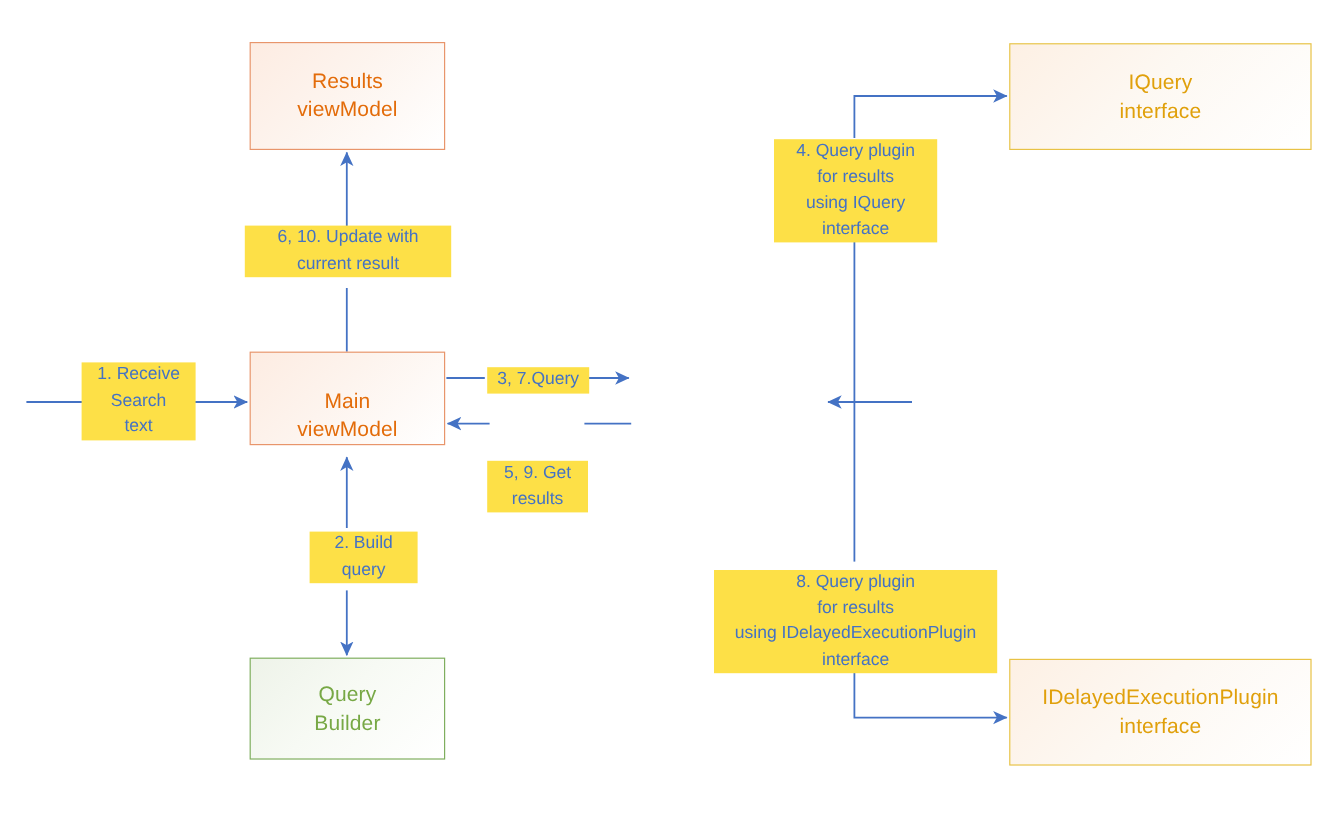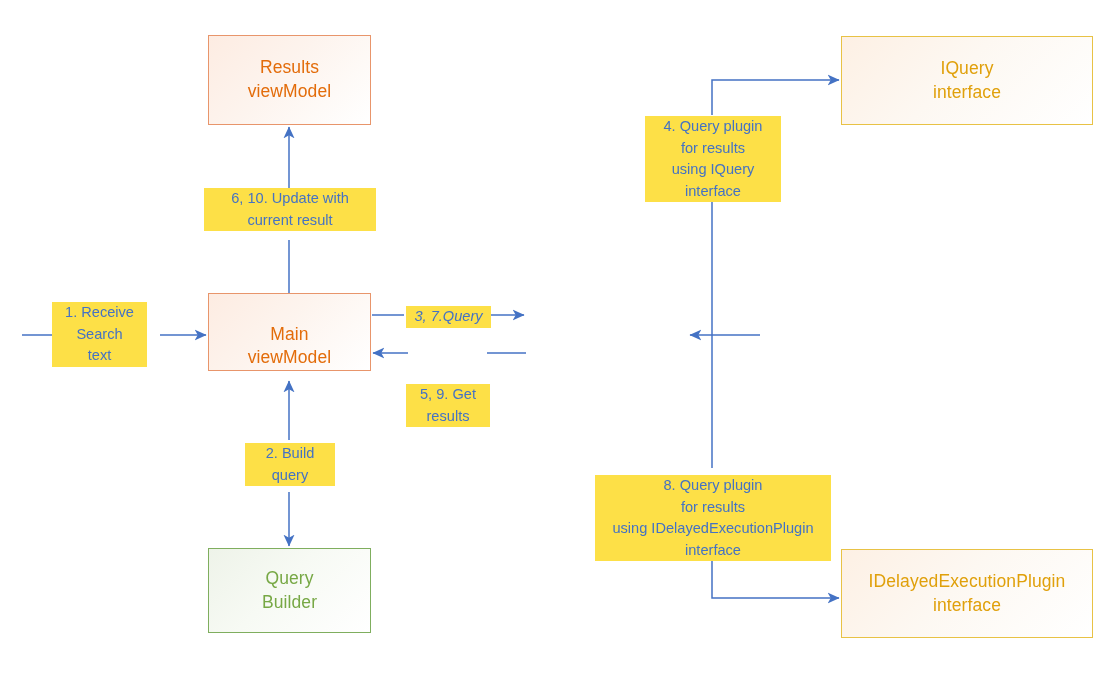--- a/index.html
+++ b/index.html
@@ -111,31 +111,31 @@
   <div class="node amber" style="left:841px;top:36px;width:252px;height:89px;">
     <span class="lbl">IQuery
 interface</span>
   </div>
 
   <div class="node amber" style="left:841px;top:549px;width:252px;height:89px;">
     <span class="lbl">IDelayedExecutionPlugin
 interface</span>
   </div>
 
-  <div class="edge-label" style="left:52px;top:302px;width:95px;">1. Receive
+  <div class="edge-label" style="left:68px;top:302px;width:95px;">1. Receive
 Search
 text</div>
 
   <div class="edge-label" style="left:204px;top:188px;width:172px;text-align:center;">6, 10. Update with
 current result</div>
 
-  <div class="edge-label" style="left:245px;top:443px;width:90px;">2. Build
+  <div class="edge-label" style="left:258px;top:443px;width:90px;">2. Build
 query</div>
 
-  <div class="edge-label" style="left:406px;top:306px;width:85px;font-style:italic;">3, 7.Query</div>
+  <div class="edge-label" style="left:406px;top:306px;width:85px;">3, 7.Query</div>
 
   <div class="edge-label" style="left:406px;top:338px;width:84px;margin-top:46px;">5, 9. Get
 results</div>
 
   <div class="edge-label" style="left:645px;top:116px;width:136px;">4. Query plugin
 for results
 using IQuery
 interface</div>
 
   <div class="edge-label" style="left:595px;top:475px;width:236px;">8. Query plugin

